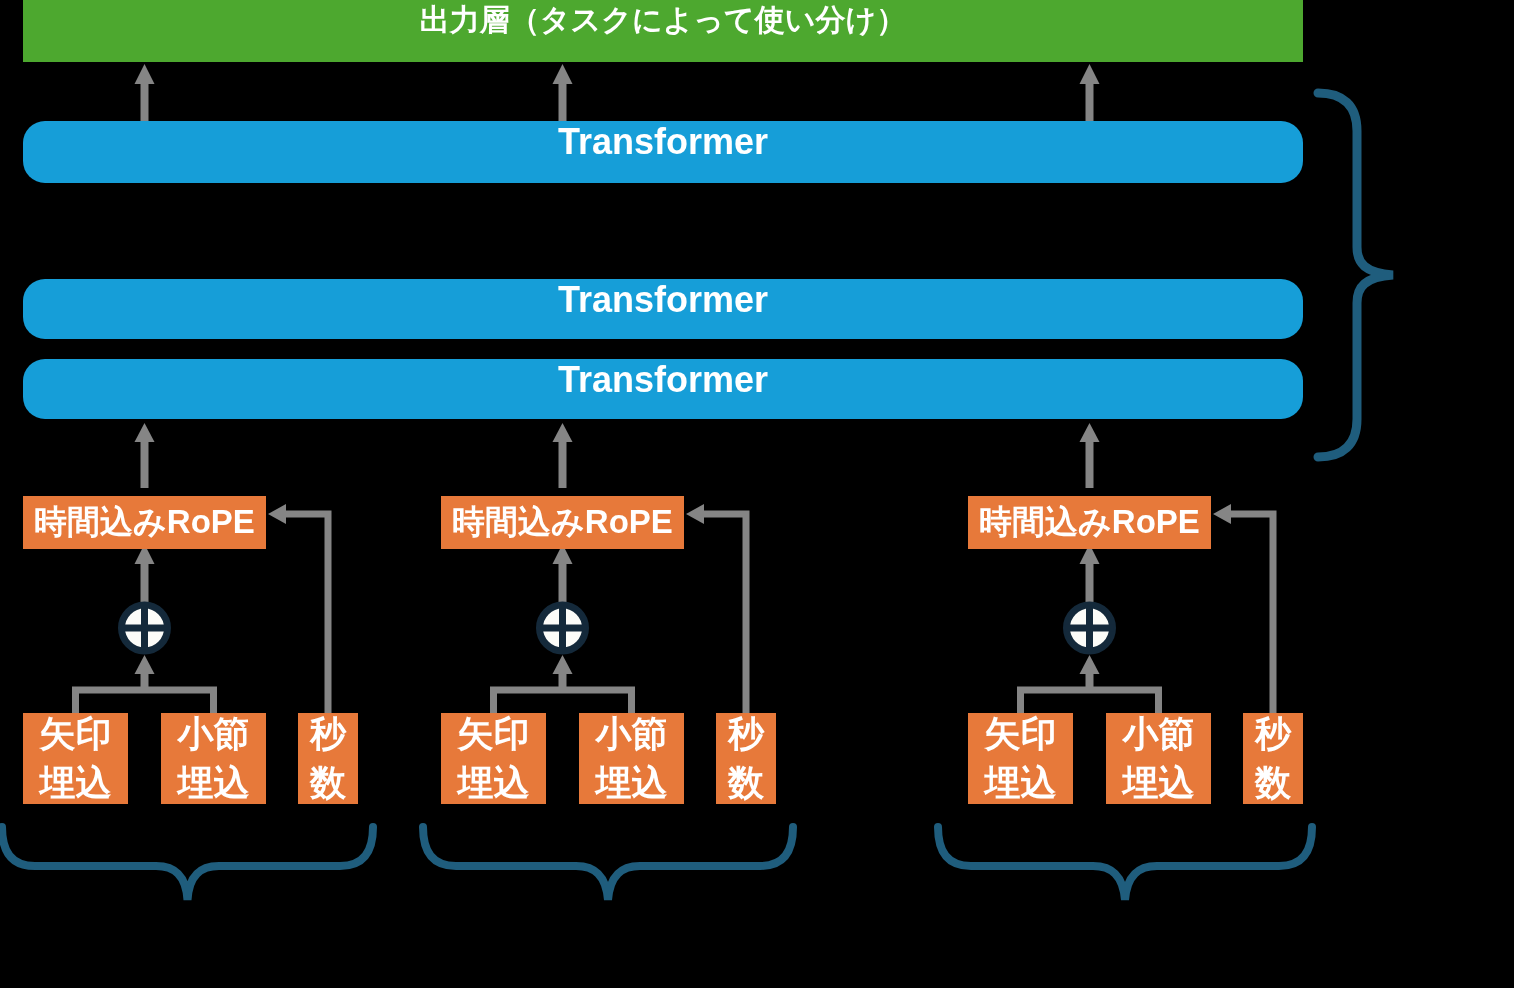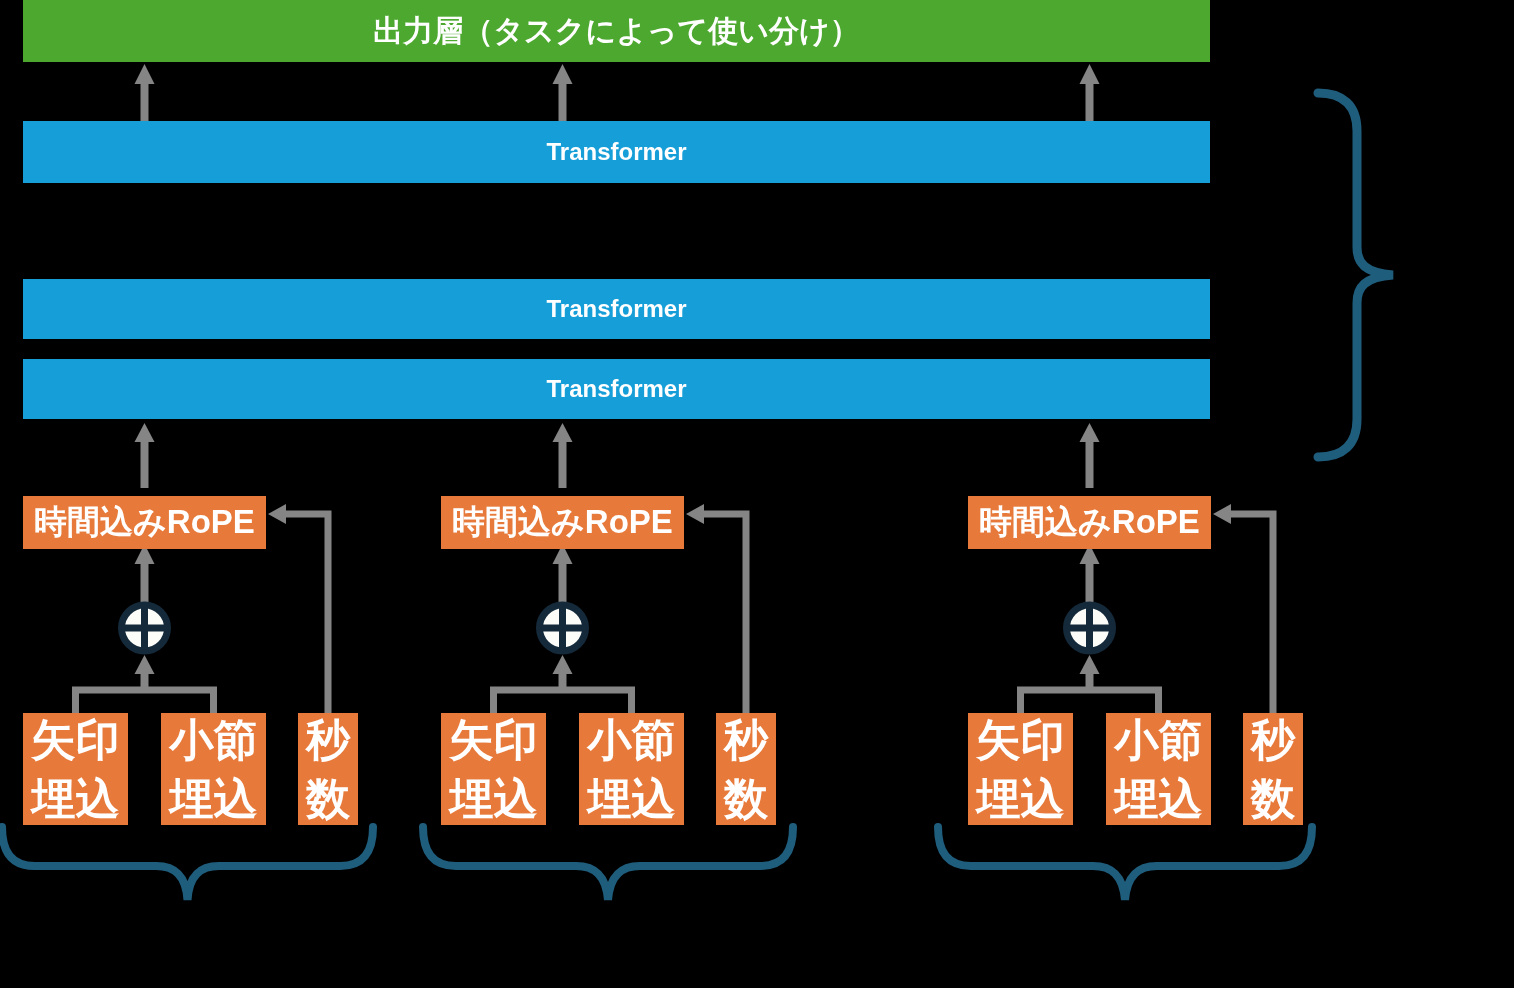--- a/index.html
+++ b/index.html
@@ -6,38 +6,38 @@
     --bg:#000000; --green:#4DA82F; --blue:#169ED8; --orange:#E7793A;
     --gray:#858585; --navy:#14293A; --teal:#1F5D7D; --text:#FFFFFF; --plus_fill:#FCFCF8;
   }
   html,body{margin:0;padding:0;background:var(--bg);}
   .canvas{
     position:relative;width:1514px;height:988px;background:var(--bg);
     font-family:"Liberation Sans",sans-serif;overflow:hidden;
   }
   .overlay{position:absolute;left:0;top:0;width:1514px;height:988px;}
   .bar{
-    position:absolute;left:23px;width:1187px;display:flex;align-items:center;justify-content:center;
+    position:absolute;left:23px;width:1280px;display:flex;justify-content:center;
     color:var(--text);font-weight:700;
   }
   .bar.green{top:0;height:62px;background:var(--green);font-size:30px;}
-  .bar.blue{background:var(--blue);font-size:24px;}
+  .bar.blue{background:var(--blue);font-size:36px;border-radius:22px;}
   .bar.t1{top:121px;height:62px;}
   .bar.t2{top:279px;height:60px;}
   .bar.t3{top:359px;height:60px;}
   .rope{
     position:absolute;top:496px;width:243px;height:53px;background:var(--orange);
     display:flex;align-items:center;justify-content:center;
     color:var(--text);font-weight:700;font-size:33px;white-space:nowrap;
   }
   .rope.g1{left:23px;} .rope.g2{left:441px;} .rope.g3{left:968px;}
   .inbox{
-    position:absolute;top:713px;height:112px;background:var(--orange);
+    position:absolute;top:713px;height:91px;background:var(--orange);
     display:flex;align-items:center;justify-content:center;text-align:center;
-    color:var(--text);font-weight:700;font-size:44px;line-height:1.35;white-space:pre-line;
+    color:var(--text);font-weight:700;font-size:36px;line-height:1.35;white-space:pre-line;
   }
   .w105{width:105px;} .w60{width:60px;}
 </style>
 </head>
 <body>
 
 <div class="canvas">
 
   <svg class="overlay" viewBox="0 0 1514 988" aria-hidden="true">
 

